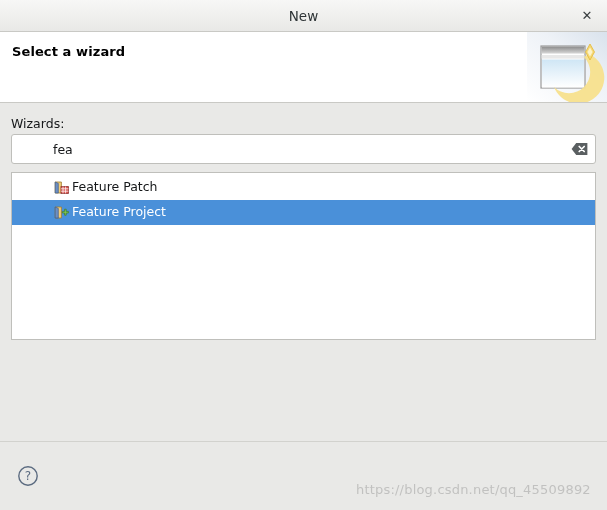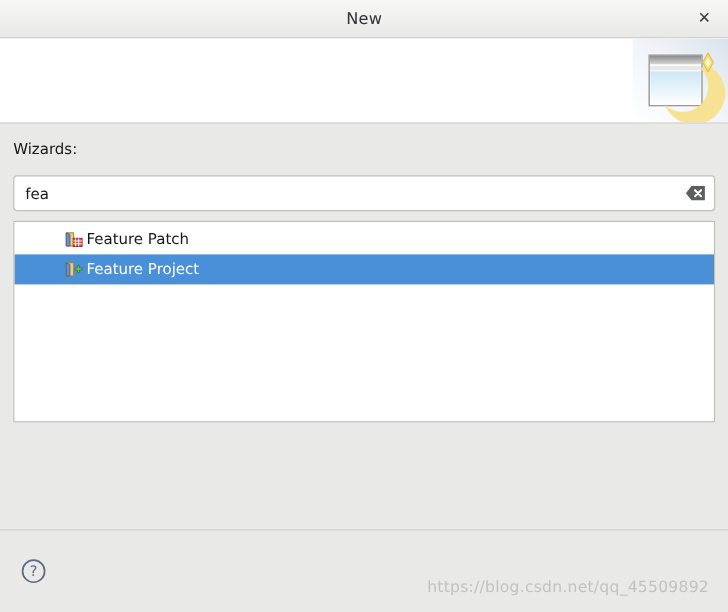--- a/index.html
+++ b/index.html
@@ -97,21 +97,21 @@
     flex: 1;
     padding: 13px 11px 0 11px;
     box-sizing: border-box;
     background: #e9e9e7;
     display: flex;
     flex-direction: column;
   }
   .field-label {
     font-size: 12.5px;
     color: #16181a;
-    margin-bottom: 15px;
+    margin-bottom: 3px;
   }
 
   
   .search-wrap {
     position: relative;
     height: 30px;
     min-height: 30px;
     background: #ffffff;
     border: 1px solid #bfbfbb;
     border-radius: 3px;
@@ -123,20 +123,21 @@
     border: 0;
     outline: 0;
     background: transparent;
     font-family: inherit;
     font-size: 12.5px;
     color: #16181a;
     padding: 0 28px 0 9px;
     width: 100%;
     height: 100%;
     box-sizing: border-box;
+    margin-left: 32px;
   }
   .search-clear {
     position: absolute;
     right: 7px;
     top: 50%;
     transform: translateY(-50%);
     width: 17px;
     height: 13px;
     cursor: pointer;
   }
@@ -271,20 +272,21 @@
 <body>
 
 <div class="dialog">
 
   <div class="titlebar">
     <span class="titlebar-title">New</span>
     <span class="titlebar-close">✕</span>
   </div>
 
   <div class="banner">
+    <div class="banner-title">Select a wizard</div>
     <div class="banner-image">
       <svg width="80" height="70" viewBox="0 0 80 70">
         <defs>
           <linearGradient id="bgfade" x1="0" y1="1" x2="1" y2="0">
             <stop offset="0%" stop-color="#ffffff"></stop>
             <stop offset="60%" stop-color="#eef2f7"></stop>
             <stop offset="100%" stop-color="#d9e2ec"></stop>
           </linearGradient>
           <linearGradient id="winglass" x1="0" y1="0" x2="0" y2="1">
             <stop offset="0%" stop-color="#cfe6f5"></stop>

